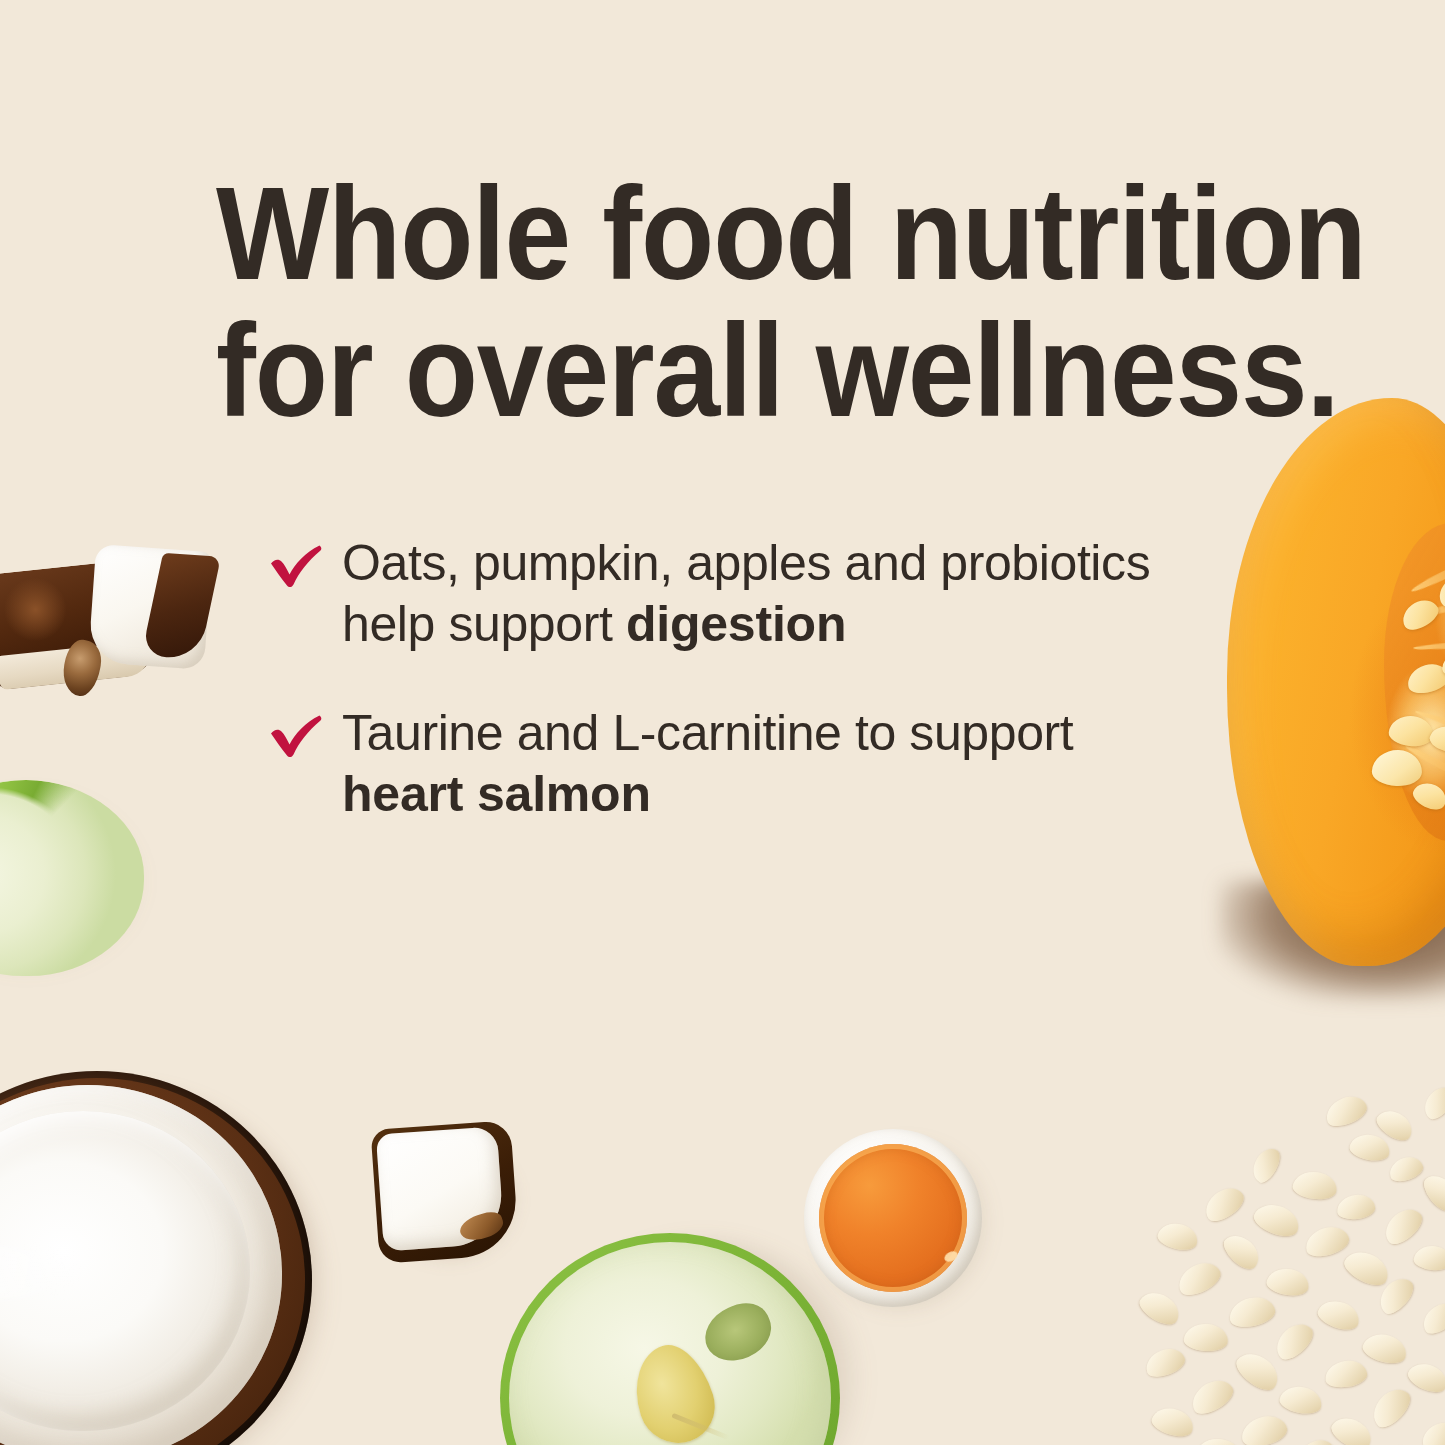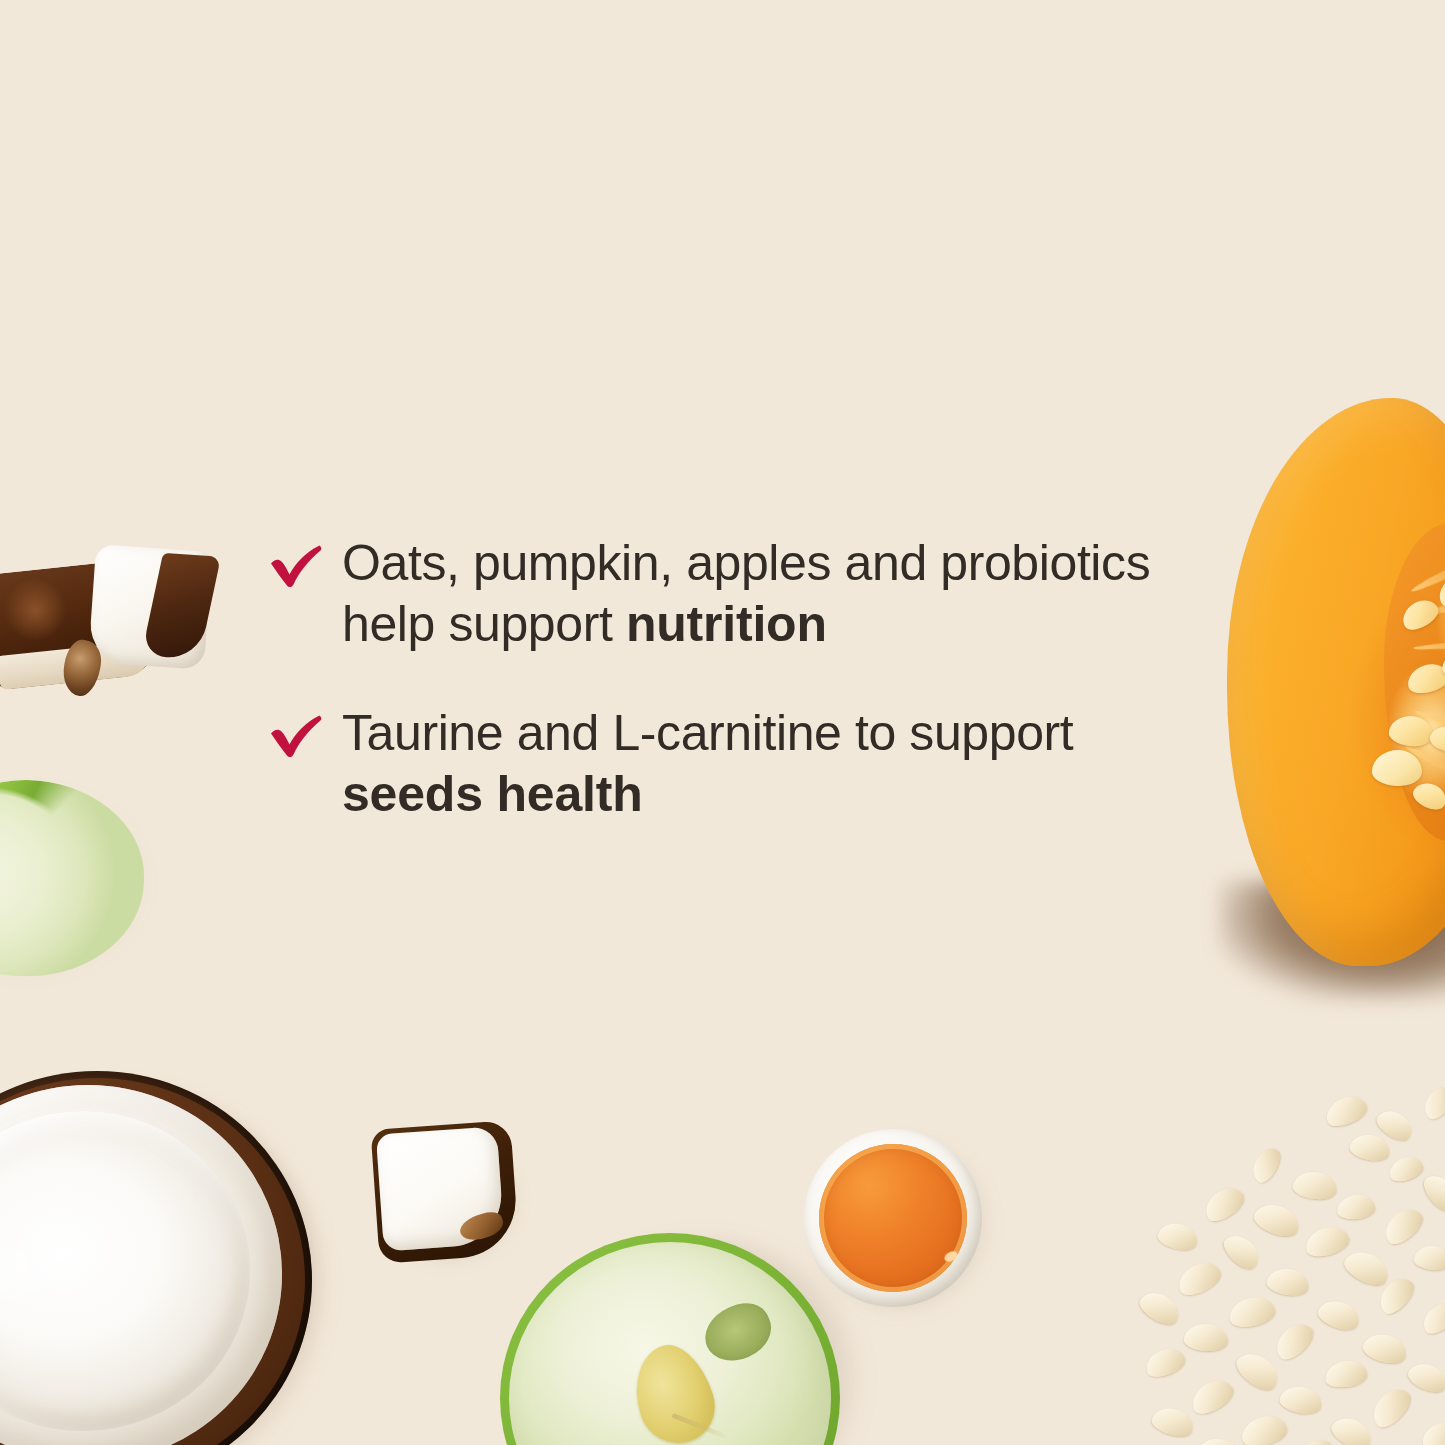--- a/index.html
+++ b/index.html
@@ -496,37 +496,41 @@
     <div class="oat" style="left:72%;top:82%;width:44px;height:27px;transform:rotate(-46deg)"></div>
     <div class="oat" style="left:4%;top:86%;width:42px;height:26px;transform:rotate(18deg)"></div>
     <div class="oat" style="left:32%;top:88%;width:46px;height:28px;transform:rotate(-14deg)"></div>
     <div class="oat" style="left:60%;top:89%;width:42px;height:26px;transform:rotate(30deg)"></div>
     <div class="oat" style="left:88%;top:90%;width:38px;height:24px;transform:rotate(-24deg)"></div>
     <div class="oat" style="left:18%;top:94%;width:44px;height:27px;transform:rotate(8deg)"></div>
     <div class="oat" style="left:48%;top:95%;width:42px;height:26px;transform:rotate(-36deg)"></div>
     <div class="oat" style="left:76%;top:96%;width:44px;height:27px;transform:rotate(14deg)"></div>
   </div>
 
+  <div id="headline">
+    <span class="head-line">Whole food nutrition</span>
+    <span class="head-line">for overall wellness.</span>
+  </div>
 
   <div id="bullets">
 
     <div class="bullet">
       <span class="check-icon">
         <svg viewBox="0 0 56 46" xmlns="http://www.w3.org/2000/svg">
           <path d="M3 20.5 C6 16.5 10.5 15.5 13.5 18.5 C16.5 21.5 19 26.5 21.5 31.5 C27 21 37 9.5 51.5 2.5 C53.5 4 54 6 52.5 7.5 C40 18 31 29.5 25.5 41.5 C24 44.5 21 45 19 42.5 C13.5 35.5 8 28 3 20.5 Z" fill="#C1123F"></path>
         </svg>
       </span>
-      <span class="bullet-text">Oats, pumpkin, apples and probiotics help support <b>nutrition</b></span>
+      <span class="bullet-text">Oats, pumpkin, apples and probiotics help support <b>digestion</b></span>
     </div>
 
 
     <div class="bullet">
       <span class="check-icon">
         <svg viewBox="0 0 56 46" xmlns="http://www.w3.org/2000/svg">
           <path d="M3 20.5 C6 16.5 10.5 15.5 13.5 18.5 C16.5 21.5 19 26.5 21.5 31.5 C27 21 37 9.5 51.5 2.5 C53.5 4 54 6 52.5 7.5 C40 18 31 29.5 25.5 41.5 C24 44.5 21 45 19 42.5 C13.5 35.5 8 28 3 20.5 Z" fill="#C1123F"></path>
         </svg>
       </span>
-      <span class="bullet-text">Taurine and L-carnitine to support <b>seeds health</b></span>
+      <span class="bullet-text">Taurine and L-carnitine to support <b>heart salmon</b></span>
     </div>
 
   </div>
 
 </div>
 
 </body></html>

